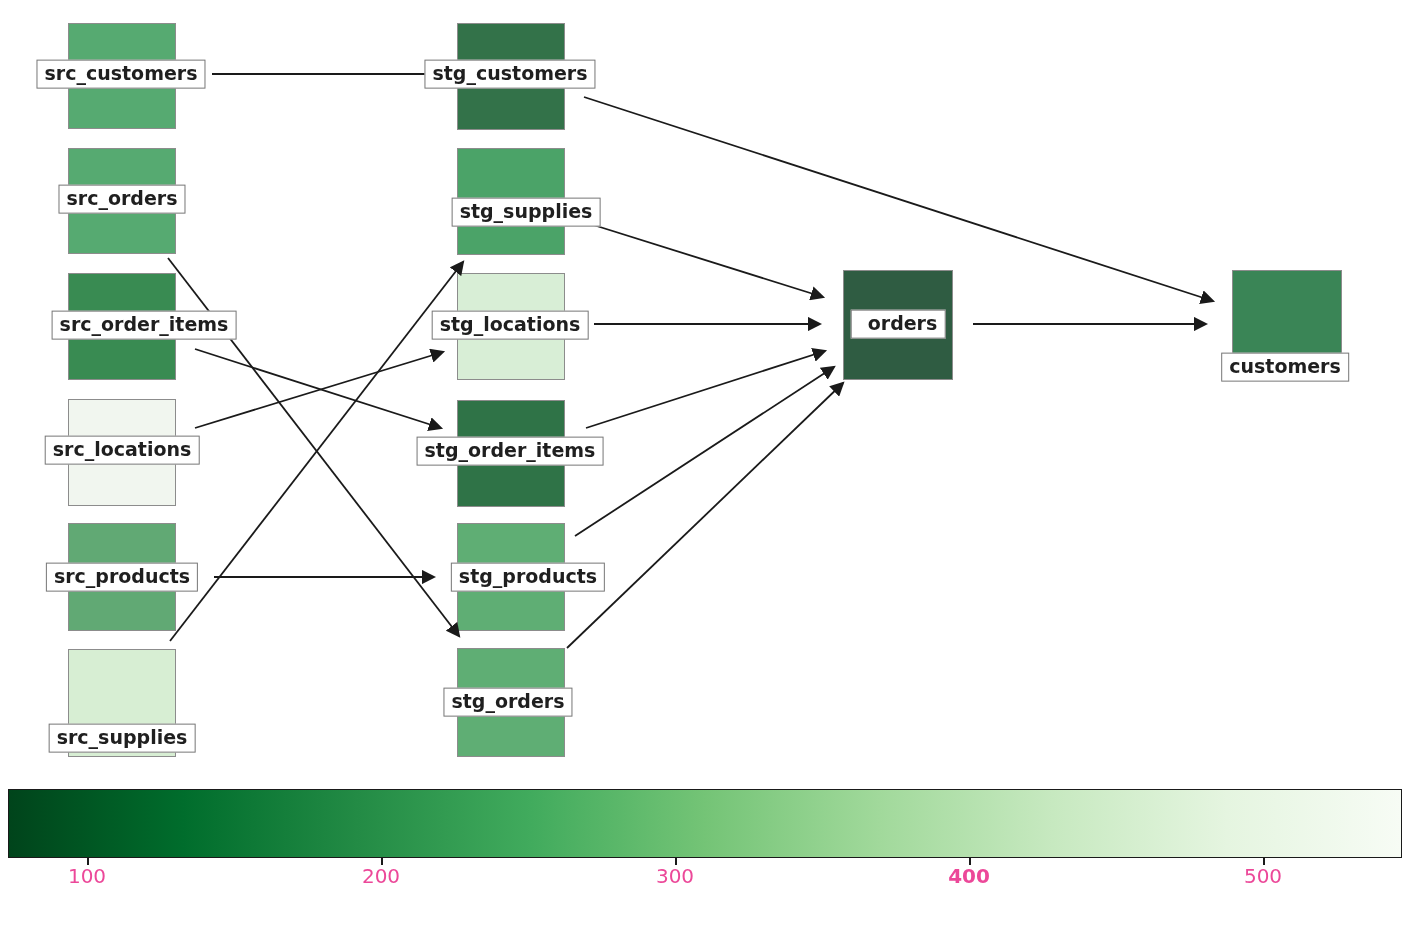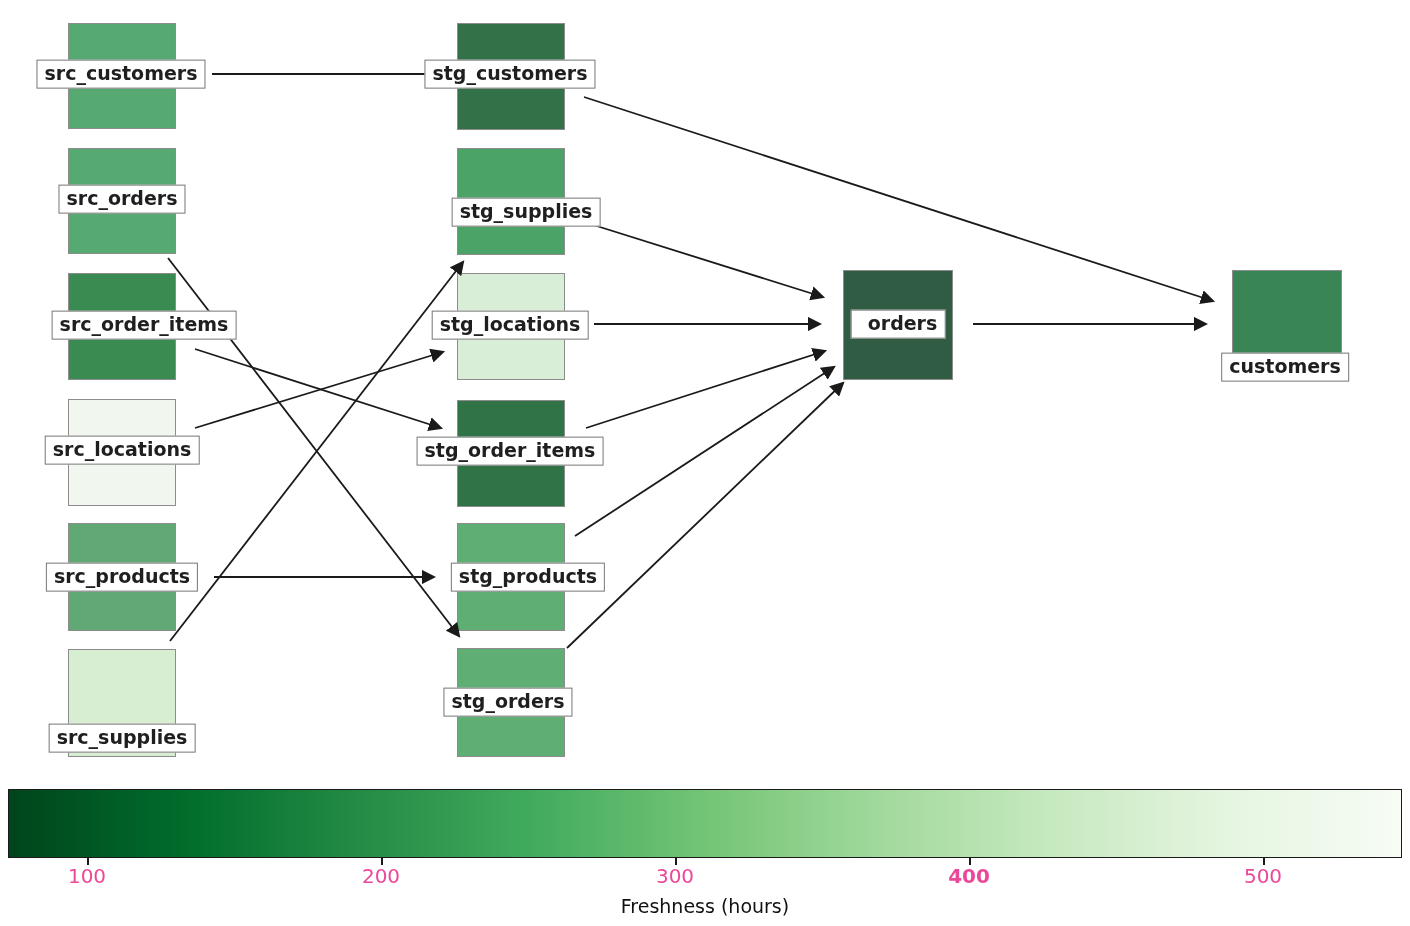--- a/index.html
+++ b/index.html
@@ -103,15 +103,14 @@
       <div class="cbar-tick-label" style="left: 87px;">100</div>
       <div class="cbar-tick-mark" style="left: 381px;"></div>
       <div class="cbar-tick-label" style="left: 381px;">200</div>
       <div class="cbar-tick-mark" style="left: 675px;"></div>
       <div class="cbar-tick-label" style="left: 675px;">300</div>
       <div class="cbar-tick-mark" style="left: 969px;"></div>
       <div class="cbar-tick-label" style="left: 969px; font-weight: bold;">400</div>
       <div class="cbar-tick-mark" style="left: 1263px;"></div>
       <div class="cbar-tick-label" style="left: 1263px;">500</div>
     </div>
-  <div class="colorbar-label">Freshness (hours)</div>
 
 </div>
 
 </body></html>

